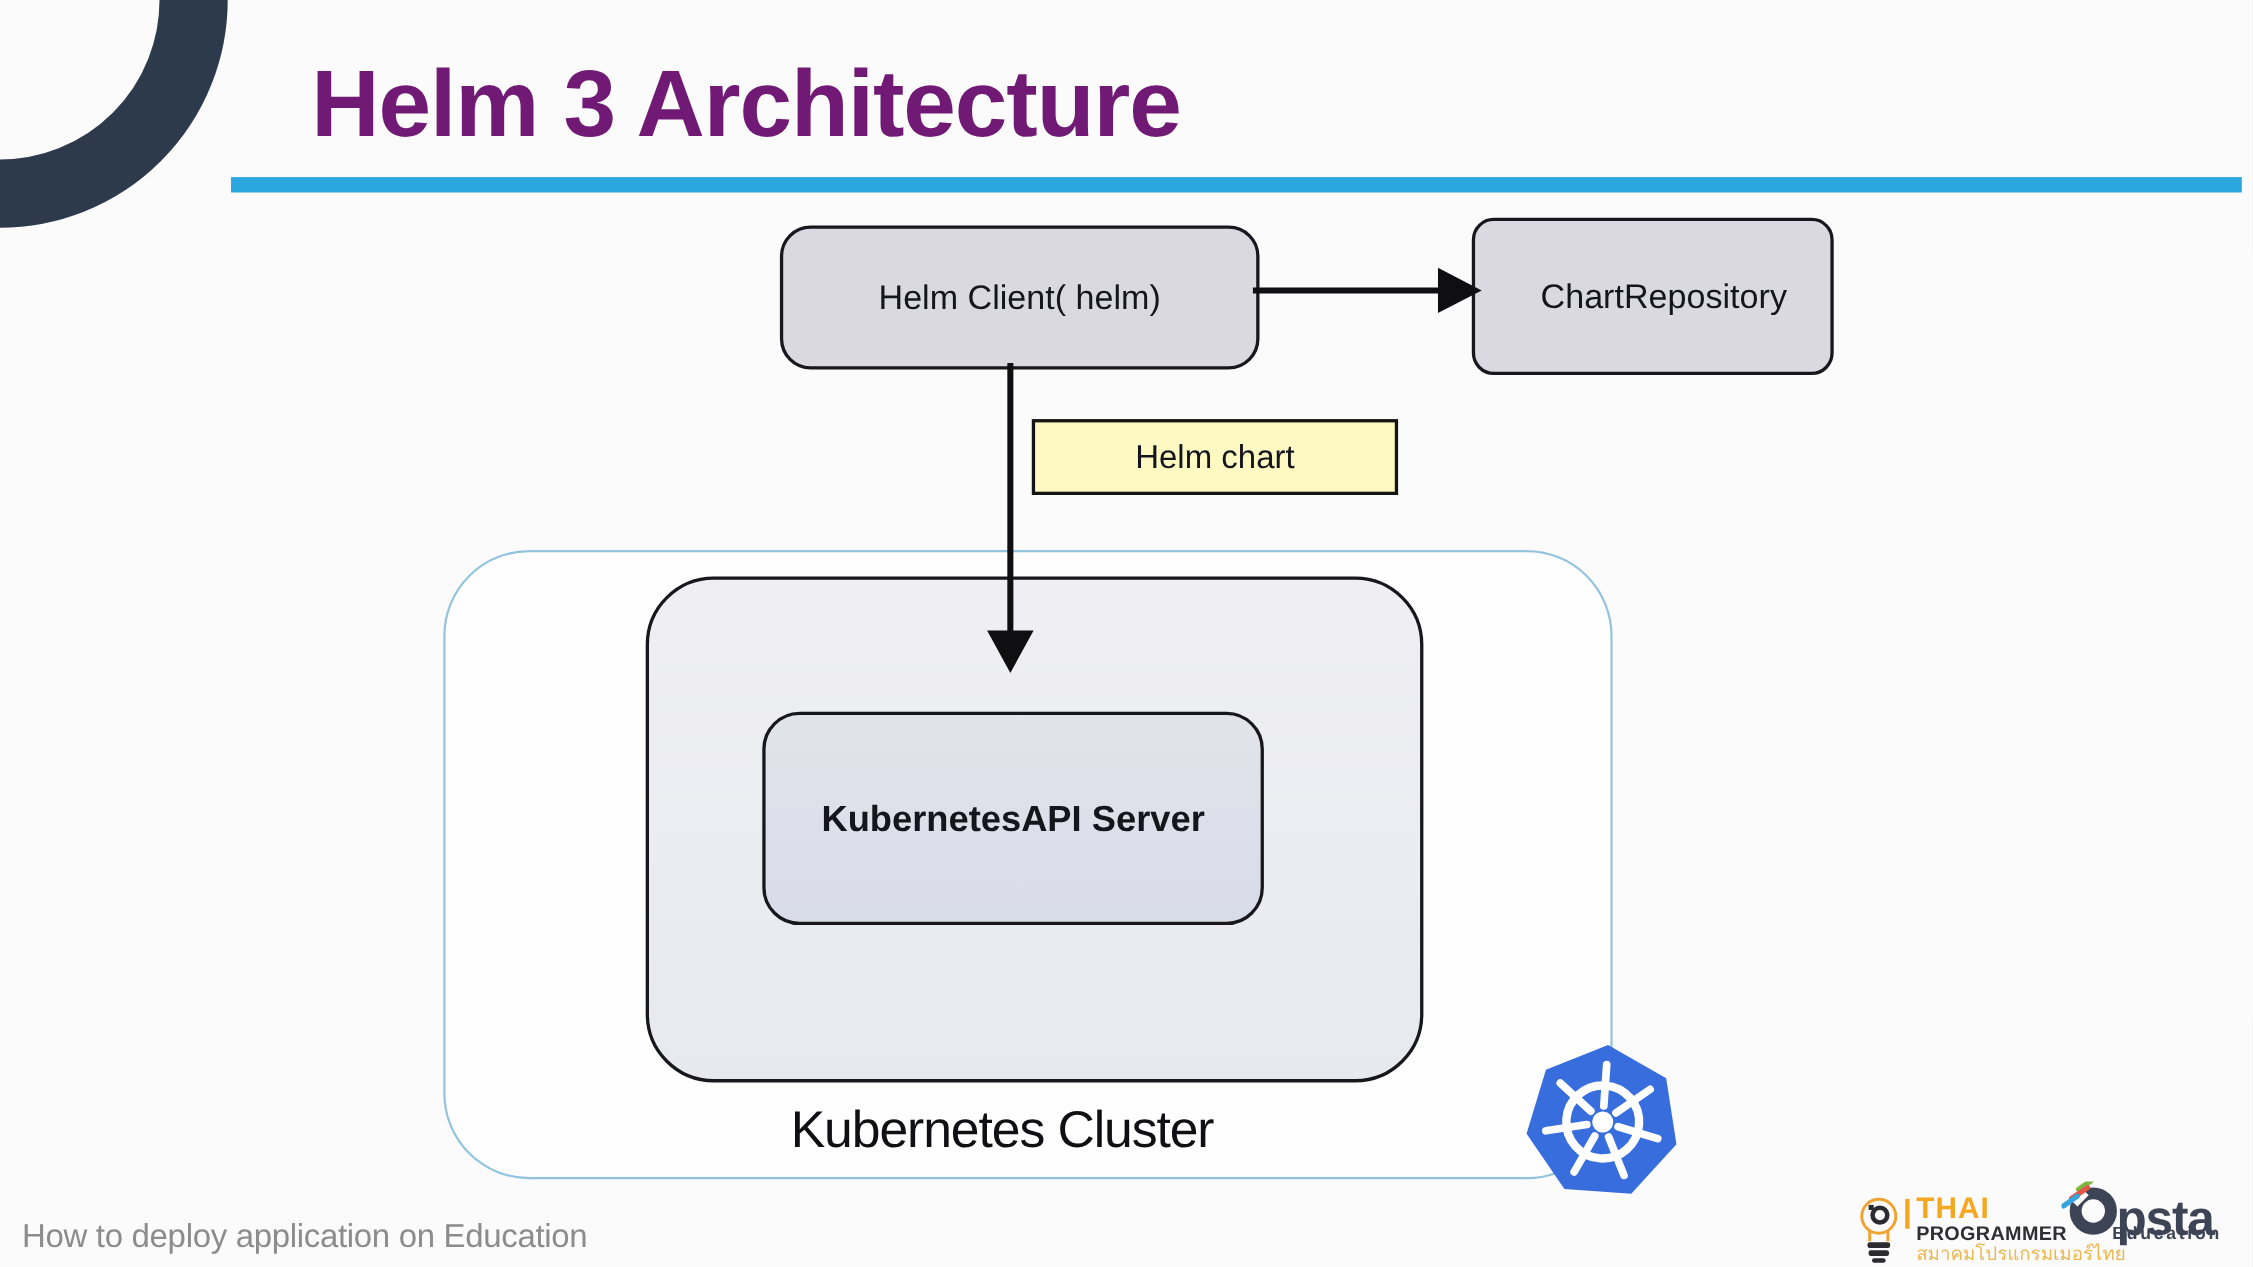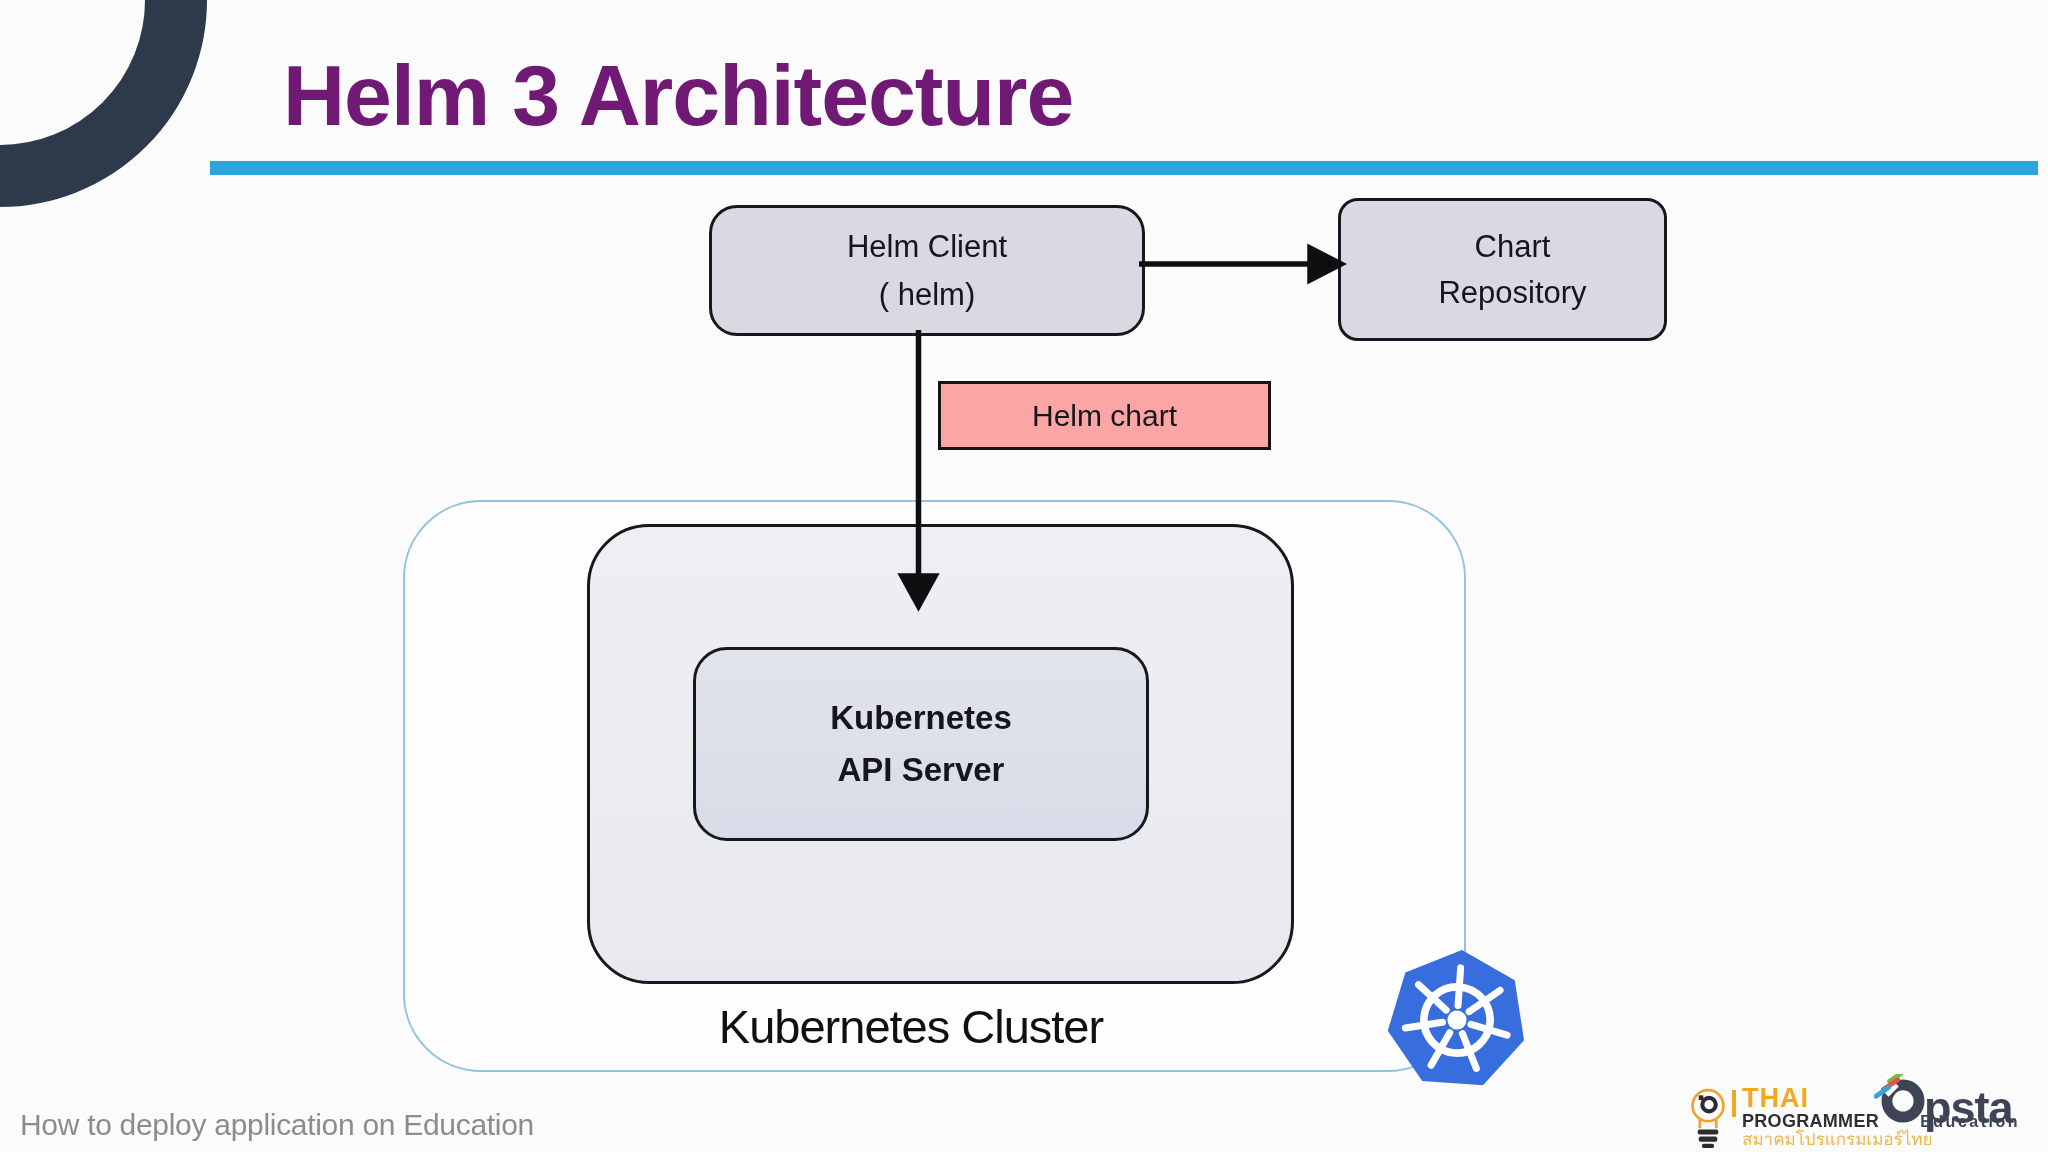--- a/index.html
+++ b/index.html
@@ -26,39 +26,39 @@
   .cluster{
     position:absolute;left:403px;top:500px;width:1059px;height:568px;
     border:2.5px solid #93c4de;border-radius:78px;background:#fefefe;
   }
   .inner-panel{
     position:absolute;left:587px;top:524px;width:701px;height:454px;
     border:3px solid #17171d;border-radius:62px;
     background:linear-gradient(180deg,#efeff3 0%,#e8e9ef 100%);
   }
   .node{
-    position:absolute;display:flex;flex-direction:column;align-items:center;justify-content:center;
+    position:absolute;display:flex;align-items:center;justify-content:center;
     border:3.5px solid #17171d;color:#15151d;text-align:center;
   }
   .node-helm-client{
     left:709px;top:205px;width:430px;height:125px;border-radius:28px;
     background:#dad9e2;font-size:31px;line-height:48px;
   }
   .node-chart-repo{
     left:1338px;top:198px;width:303px;height:137px;border-radius:20px;
     background:#dad9e2;font-size:31px;line-height:46px;padding-left:20px;
   }
   .node-api-server{
     left:693px;top:607px;width:450px;height:188px;border-radius:34px;
     background:linear-gradient(180deg,#e2e4eb 0%,#d8dce8 100%);
     font-size:33px;font-weight:bold;line-height:52px;margin-top:40px;
   }
   .helm-chart-label{
     position:absolute;left:938px;top:381px;width:327px;height:63px;
-    border:3px solid #141414;background:#fca5a5;color:#15151d;
+    border:3px solid #141414;background:#fef9c3;color:#15151d;
     display:flex;align-items:center;justify-content:center;
     font-size:30px;z-index:6;
   }
   .cluster-label{
     position:absolute;left:911px;top:999px;transform:translateX(-50%);
     font-size:47px;letter-spacing:-1px;color:#101014;white-space:nowrap;
   }
   .arrow-layer{position:absolute;left:0;top:0;width:2048px;height:1152px;z-index:5;pointer-events:none;}
   .k8s-logo{position:absolute;left:1378px;top:941px;z-index:7;}
   

